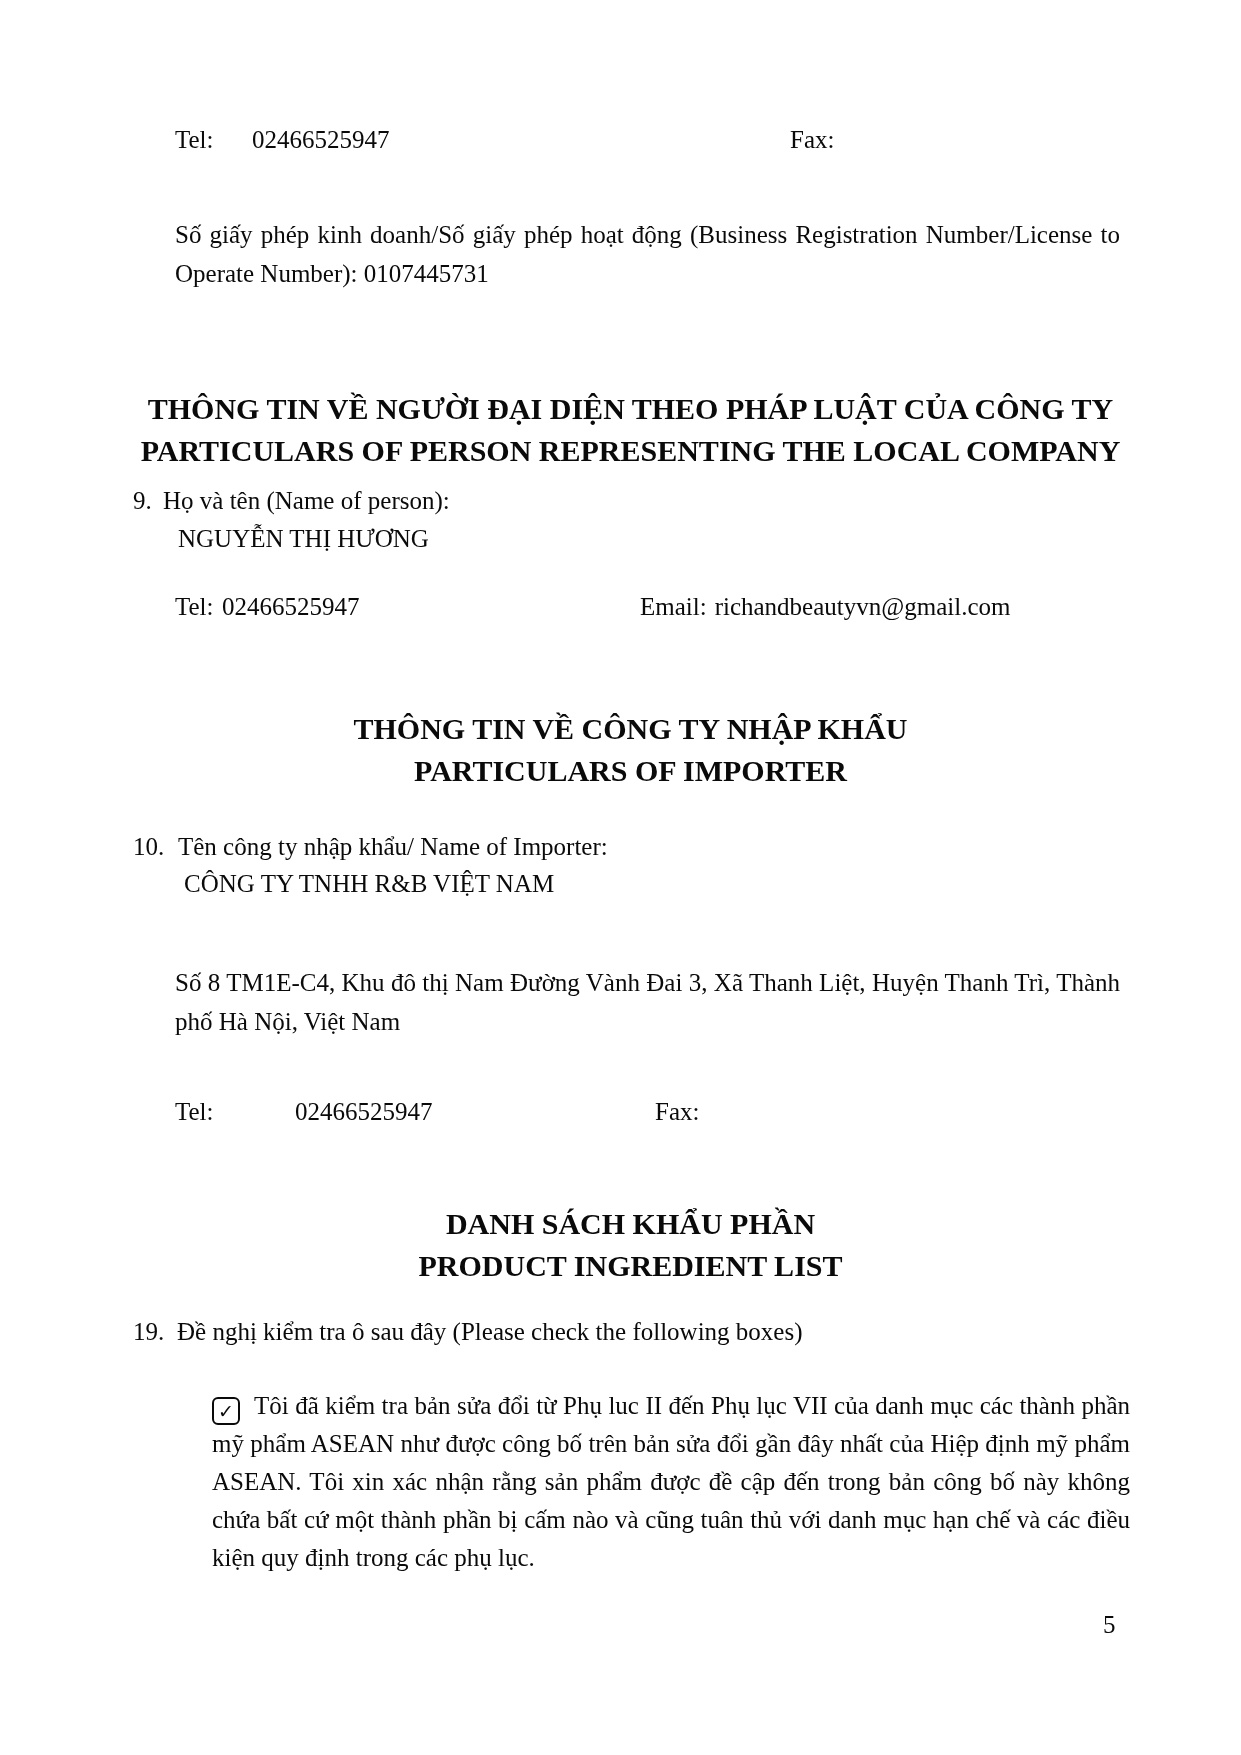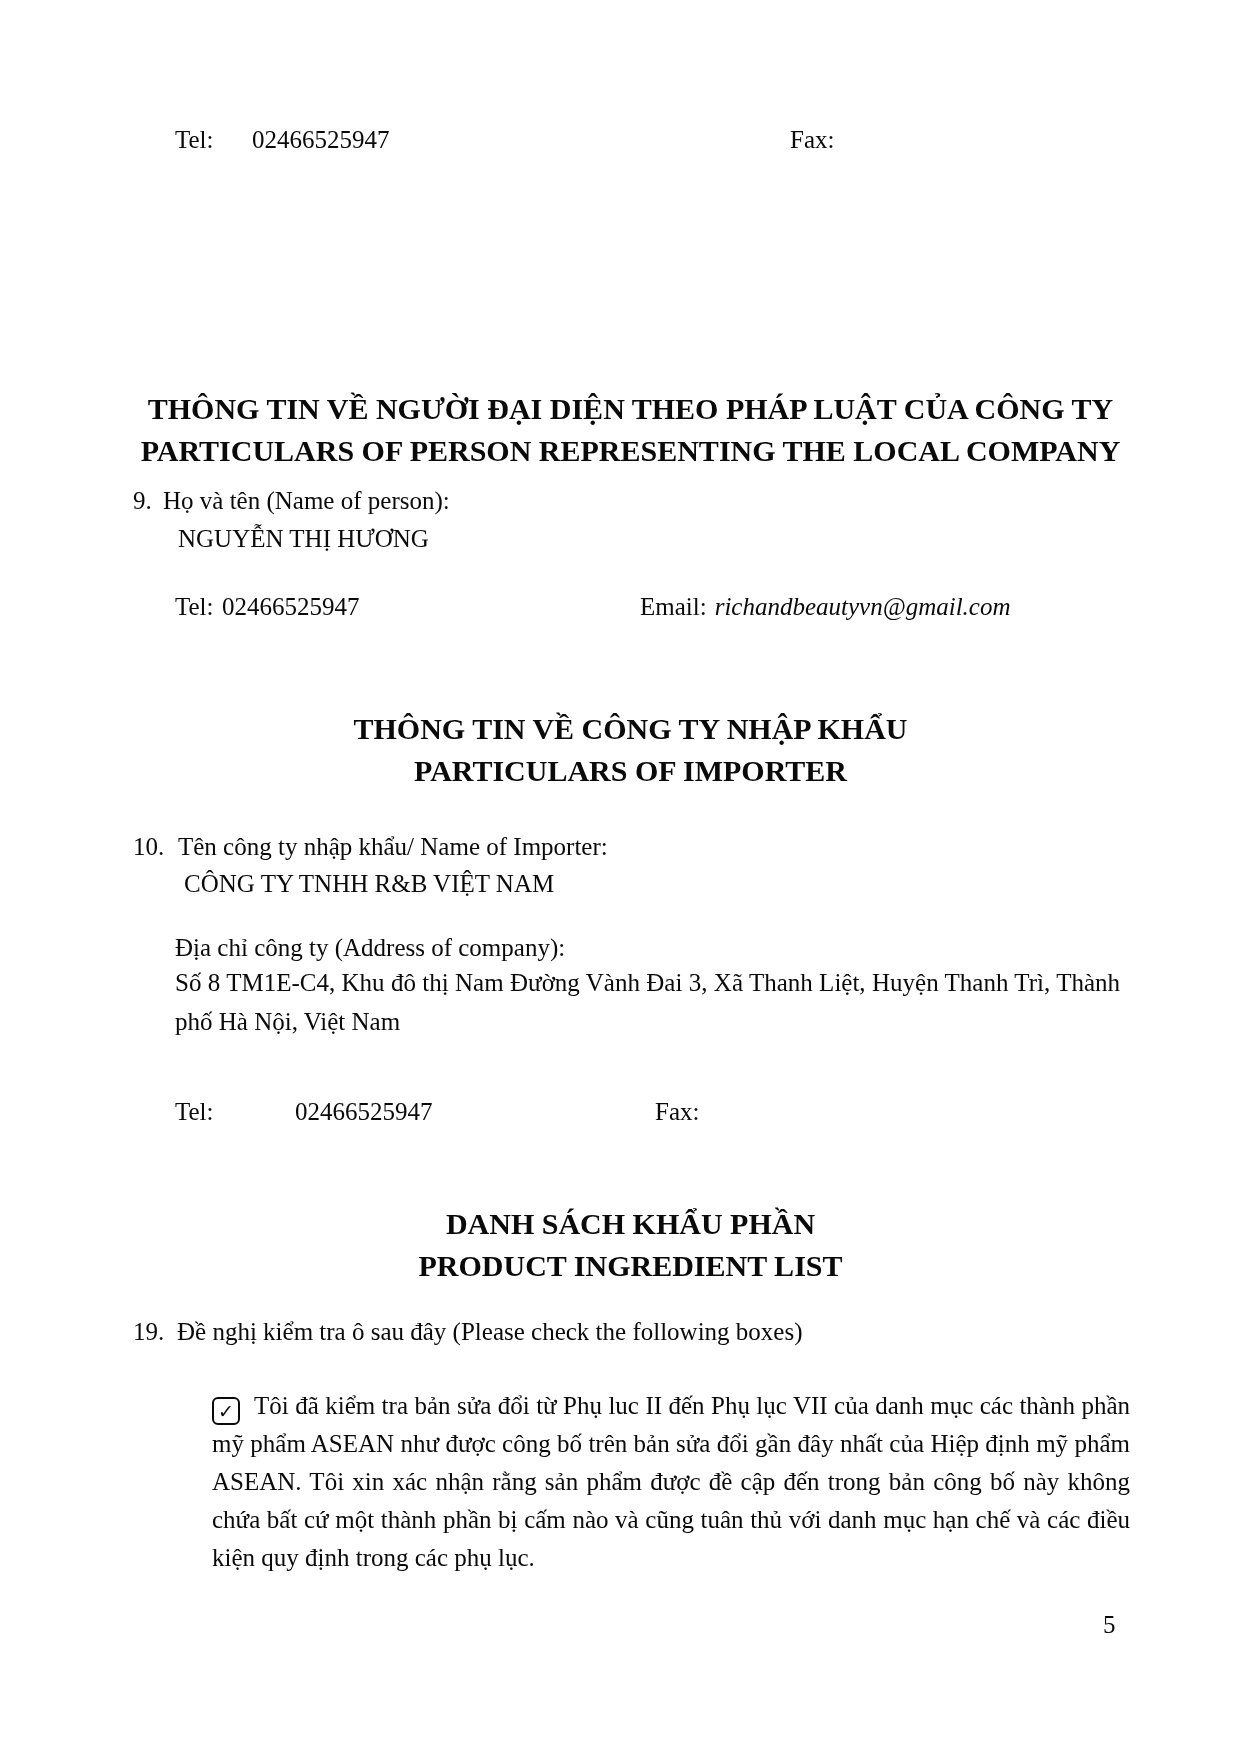--- a/index.html
+++ b/index.html
@@ -22,21 +22,21 @@
   }
   .heading {
     position:absolute;
     left:133px;
     width:995px;
     text-align:center;
     font-weight:bold;
     font-size:30px;
     line-height:42px;
   }
-  .label-gap { margin-left:8px;font-style:italic; }
+  .label-gap { margin-left:8px; }
   .checkbox {
     display:inline-block;
     width:24px; height:24px;
     border:2px solid #0a0a0a;
     border-radius:6px;
     margin-right:14px;
     vertical-align:-4px;
     text-align:center;
     line-height:22px;
   }
@@ -59,20 +59,21 @@
 <body>
 
 <div class="page">
 
   <div class="row" style="top:125px">
     <span class="abs" style="left:175px">Tel:</span>
     <span class="abs" style="left:252px">02466525947</span>
     <span class="abs" style="left:790px">Fax:</span>
   </div>
 
+  <div class="para" style="top:215px; left:175px; width:945px">Số giấy phép kinh doanh/Số giấy phép hoạt động (Business Registration Number/License to Operate Number): 0107445731</div>
 
   <div class="heading" style="top:388px">
     <div>THÔNG TIN VỀ NGƯỜI ĐẠI DIỆN THEO PHÁP LUẬT CỦA CÔNG TY</div>
     <div>PARTICULARS OF PERSON REPRESENTING THE LOCAL COMPANY</div>
   </div>
 
   <div class="row" style="top:486px">
     <span class="abs" style="left:133px">9.</span>
     <span class="abs" style="left:163px">Họ và tên (Name of person):</span>
   </div>
@@ -95,23 +96,20 @@
   </div>
 
   <div class="row" style="top:832px">
     <span class="abs" style="left:133px">10.</span>
     <span class="abs" style="left:178px">Tên công ty nhập khẩu/ Name of Importer:</span>
   </div>
   <div class="row" style="top:869px">
     <span class="abs" style="left:184px">CÔNG TY TNHH R&amp;B VIỆT NAM</span>
   </div>
 
-  <div class="row" style="top:933px">
-    <span class="abs" style="left:175px">Địa chỉ công ty (Address of company):</span>
-  </div>
   <div class="para" style="top:963px; left:175px; width:945px">Số 8 TM1E-C4, Khu đô thị Nam Đường Vành Đai 3, Xã Thanh Liệt, Huyện Thanh Trì, Thành phố Hà Nội, Việt Nam</div>
 
   <div class="row" style="top:1097px">
     <span class="abs" style="left:175px">Tel:</span>
     <span class="abs" style="left:295px">02466525947</span>
     <span class="abs" style="left:655px">Fax:</span>
   </div>
 
   <div class="heading" style="top:1203px">
     <div>DANH SÁCH KHẨU PHẦN</div>

